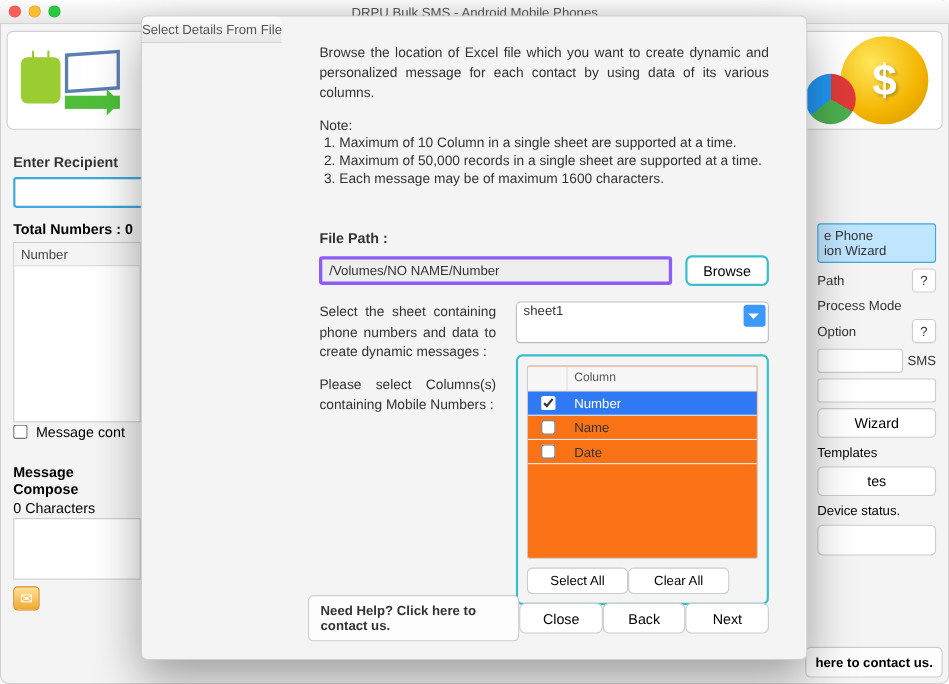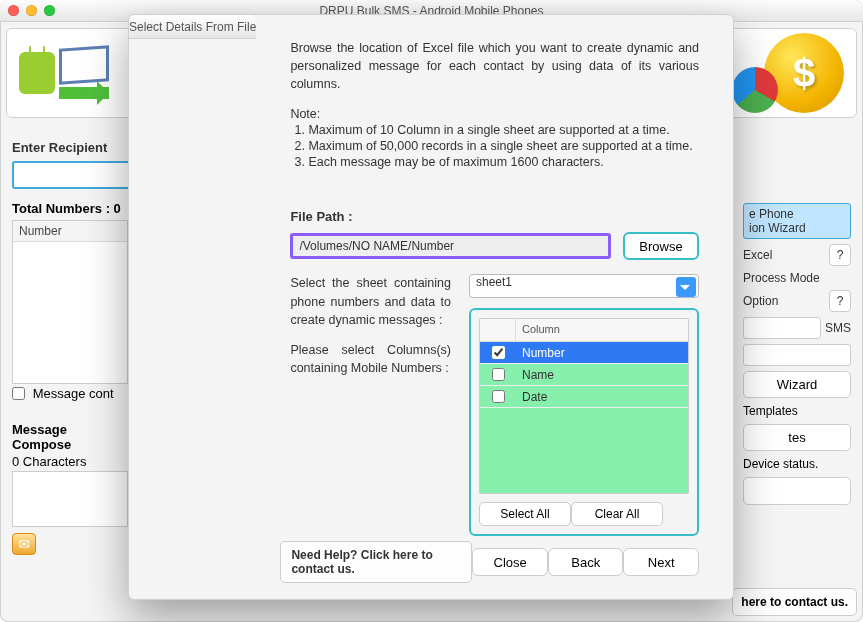--- a/index.html
+++ b/index.html
@@ -77,25 +77,25 @@
   .note ol{margin-left:18px;margin-top:2px}
   .note li{margin:2px 0}
   .fp-label{font-weight:bold;margin-top:40px;font-size:13px}
   .fp-row{display:flex;gap:12px;margin-top:8px;align-items:center}
   .fp-input{flex:1;height:26px;border:3px solid #8b5cf6;background:#eee;border-radius:3px;padding:0 6px;font-size:12px;color:#333}
   .browse-btn{width:76px;height:28px;border:2px solid #36bfc9;border-radius:6px;background:#fff;font-size:13px}
   .two-col{display:flex;gap:18px;margin-top:14px}
   .left-txt{flex:1;text-align:justify;line-height:1.45}
   .left-txt p{margin-bottom:12px}
   .right-col{width:230px}
-  .sheet-sel{width:100%;height:24px;border:1px solid #bbb;border-radius:4px;background:#fff;padding:0 6px;font-size:12px;position:relative}
+  .sheet-sel{width:100%;height:38px;border:1px solid #bbb;border-radius:4px;background:#fff;padding:0 6px;font-size:12px;position:relative}
   .sheet-sel::after{content:"";position:absolute;right:2px;top:2px;width:20px;height:20px;background:#3b99fc;border-radius:3px}
   .sheet-sel::before{content:"";position:absolute;right:8px;top:10px;border:5px solid transparent;border-top-color:#fff;z-index:1}
   .cols-box{margin-top:10px;border:2px solid #36bfc9;border-radius:6px;padding:8px}
-  .cols-table{border:1px solid #ccc;height:176px;background:#86efac;border-radius:2px;overflow:hidden}
+  .cols-table{border:1px solid #ccc;height:176px;background:#f97316;border-radius:2px;overflow:hidden}
   .cols-table-head{display:flex;background:#f7f7f7;border-bottom:1px solid #ddd;font-size:11px;color:#555}
   .cols-table-head .ck{width:36px;border-right:1px solid #ddd;height:22px}
   .cols-table-head .cl{flex:1;padding:4px 6px}
   .cols-row{display:flex;align-items:center;height:22px;font-size:12px;border-bottom:1px solid #eee}
   .cols-row.sel{background:#2f7af4;color:#fff}
   .cols-row .ck{width:36px;display:flex;align-items:center;justify-content:center}
   .cols-row .ck input{accent-color:#2f7af4}
   .cols-row.sel .ck input{accent-color:#fff}
   .cols-row .cl{flex:1;padding:0 6px}
   .cols-btns{display:flex;margin-top:8px;}
@@ -153,21 +153,21 @@
     </div>
 
     <div class="back-col-right">
       <div class="rside-row sel">
         <div>
           <div>e Phone</div>
           <div>ion  Wizard</div>
         </div>
       </div>
       <div class="rside-row">
-        <span>Excel</span>
+        <span>Path</span>
         <span style="flex:1"></span>
         <div class="help-btn">?</div>
       </div>
       <div class="rside-row">
         <span>Process Mode</span>
       </div>
       <div class="rside-row">
         <span>Option</span>
         <span style="flex:1"></span>
         <div class="help-btn">?</div>

